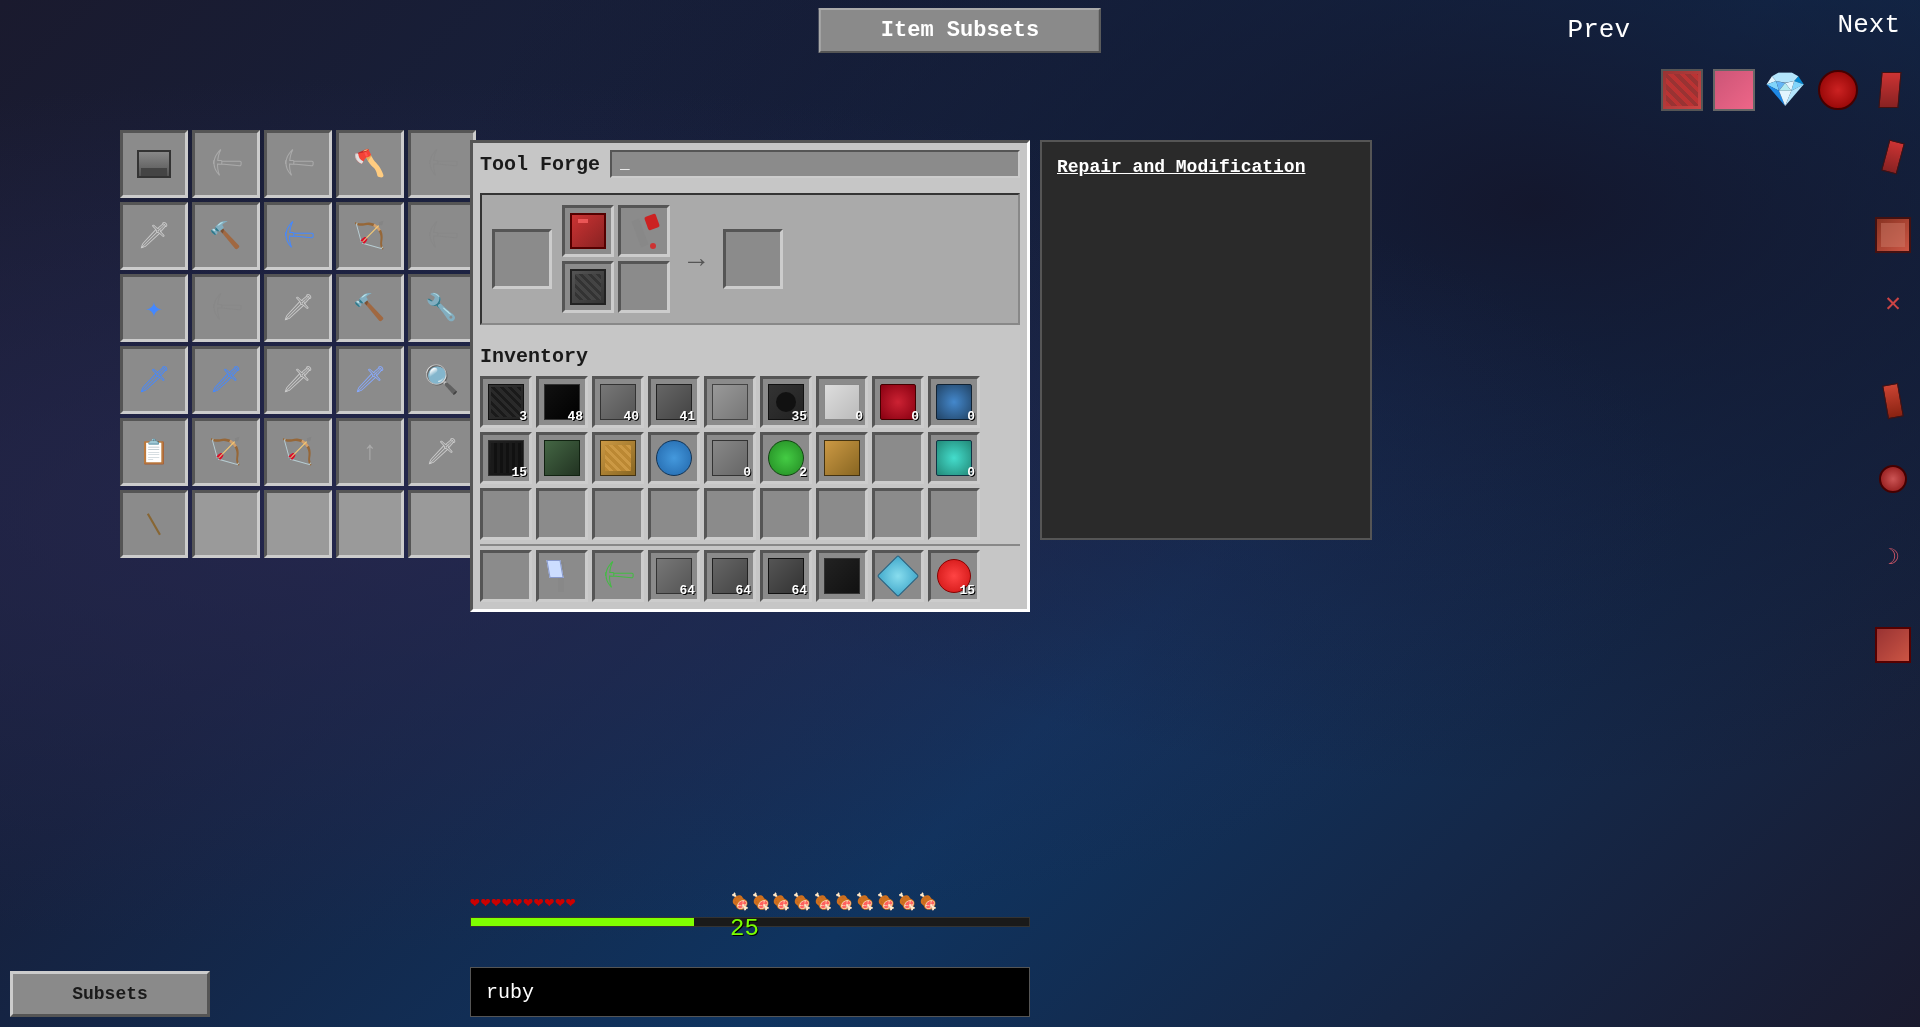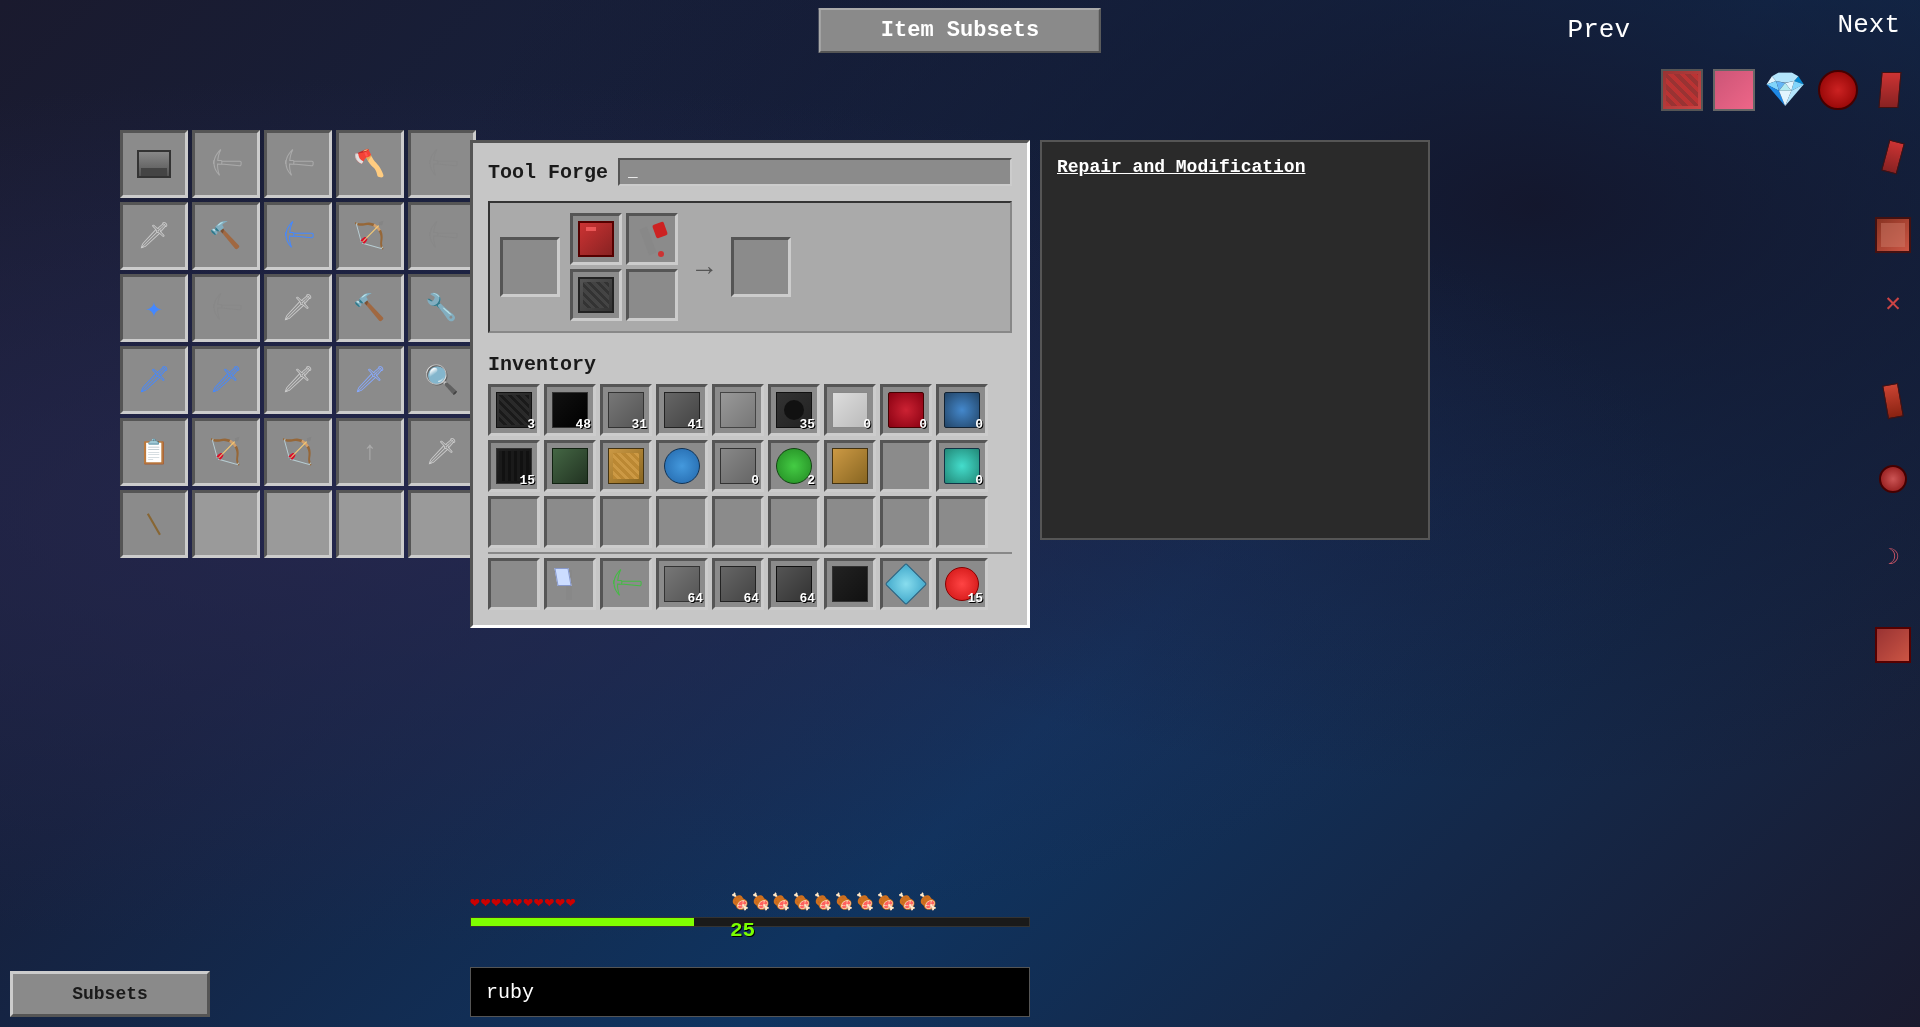--- a/index.html
+++ b/index.html
@@ -112,21 +112,21 @@
     
     .main-panel {
       position: absolute;
       left: 470px;
       top: 140px;
       width: 560px;
       background: #c6c6c6;
       border: 3px solid;
       border-color: #555 #fff #fff #555;
       z-index: 10;
-      padding: 15px;
+      padding: 7px;
     }
 
     .panel-title-row {
       display: flex;
       align-items: center;
       gap: 10px;
       margin-bottom: 15px;
     }
 
     .panel-title {
@@ -233,21 +233,21 @@
       margin-top: 4px;
       padding-top: 4px;
       border-top: 2px solid #888;
     }
 
     
     .info-panel {
       position: absolute;
       left: 1040px;
       top: 140px;
-      width: 390px;
+      width: 332px;
       background: #2a2a2a;
       border: 2px solid #555;
       z-index: 10;
       padding: 15px;
       min-height: 400px;
     }
 
     .info-title {
       color: #fff;
       font-size: 18px;
@@ -530,21 +530,21 @@
       </span>
       <span class="slot-count">3</span>
     </div>
     <div class="inv-slot">
       <span style="display:inline-block;width:36px;height:36px;background:linear-gradient(135deg,#111,#000);border:1px solid #333;"></span>
       <span class="slot-count">48</span>
     </div>
     <div class="inv-slot">
       <span style="display:inline-block;width:36px;height:36px;background:linear-gradient(135deg,#777,#555);border:1px solid #333;">
       </span>
-      <span class="slot-count">31</span>
+      <span class="slot-count">40</span>
     </div>
     <div class="inv-slot">
       <span style="display:inline-block;width:36px;height:36px;background:linear-gradient(135deg,#666,#444);border:1px solid #222;"></span>
       <span class="slot-count">41</span>
     </div>
     <div class="inv-slot">
       <span style="display:inline-block;width:36px;height:36px;background:linear-gradient(135deg,#999,#777);border:1px solid #444;"></span>
       <span class="slot-count"></span>
     </div>
     <div class="inv-slot">
@@ -681,21 +681,21 @@
   <span style="color:#8b5a2b;font-size:16px;">🍖</span>
   <span style="color:#8b5a2b;font-size:16px;">🍖</span>
   <span style="color:#8b5a2b;font-size:16px;">🍖</span>
   <span style="color:#8b5a2b;font-size:16px;">🍖</span>
 </div>
 
 <div style="position:absolute;bottom:100px;left:470px;width:560px;height:10px;background:#1a1a1a;border:1px solid #333;z-index:10;">
   <div style="height:100%;width:40%;background:#7fff00;"></div>
 </div>
 
-<div style="position:absolute;bottom:85px;left:730px;color:#7aff00;font-size:21px;font-family:'Courier New',monospace;font-weight:bold;text-shadow:1px 1px 0 #000;z-index:10;">25</div>
+<div style="position:absolute;bottom:85px;left:730px;color:#7aff00;font-size:24px;font-family:'Courier New',monospace;font-weight:normal;text-shadow:1px 1px 0 #000;z-index:10;">25</div>
 
 <div class="search-bar">
   <span style="color:#fff;font-family:'Courier New',monospace;font-size:20px;">ruby</span>
 </div>
 
 <div class="options-btn">
   <span>Subsets</span>
 </div>
 
 </body></html>

